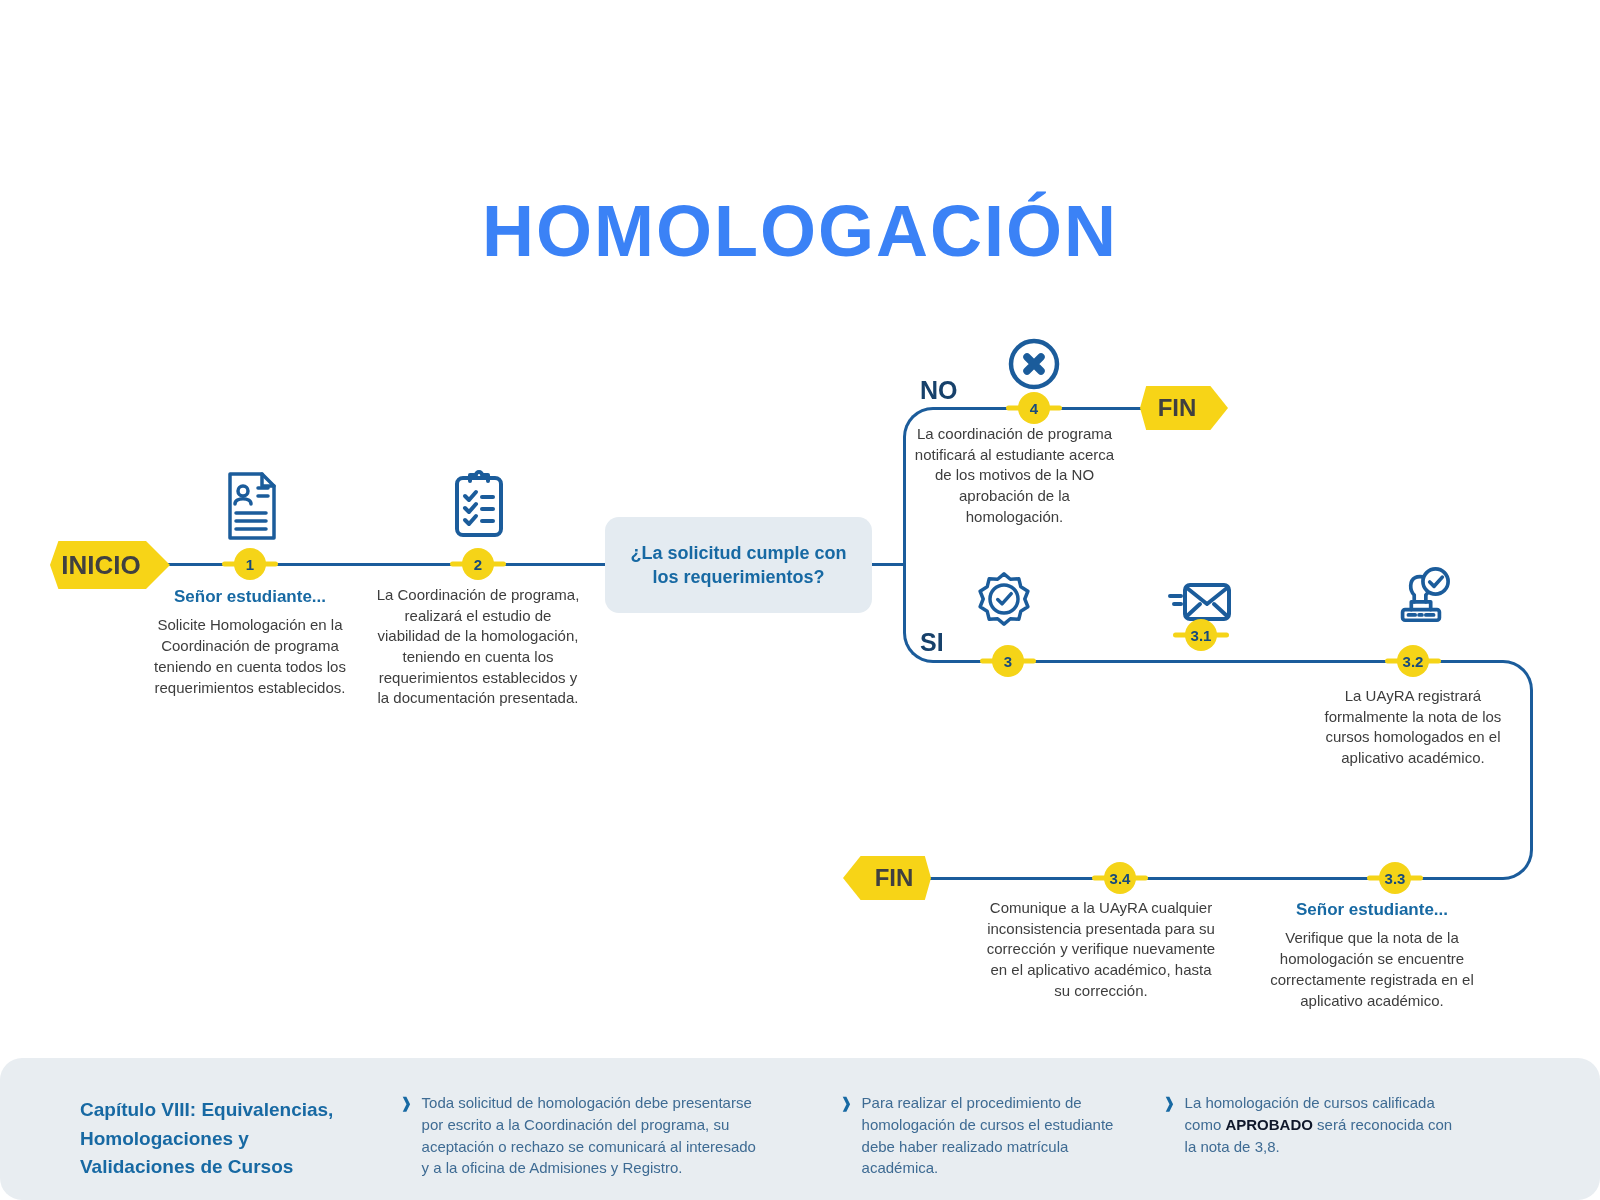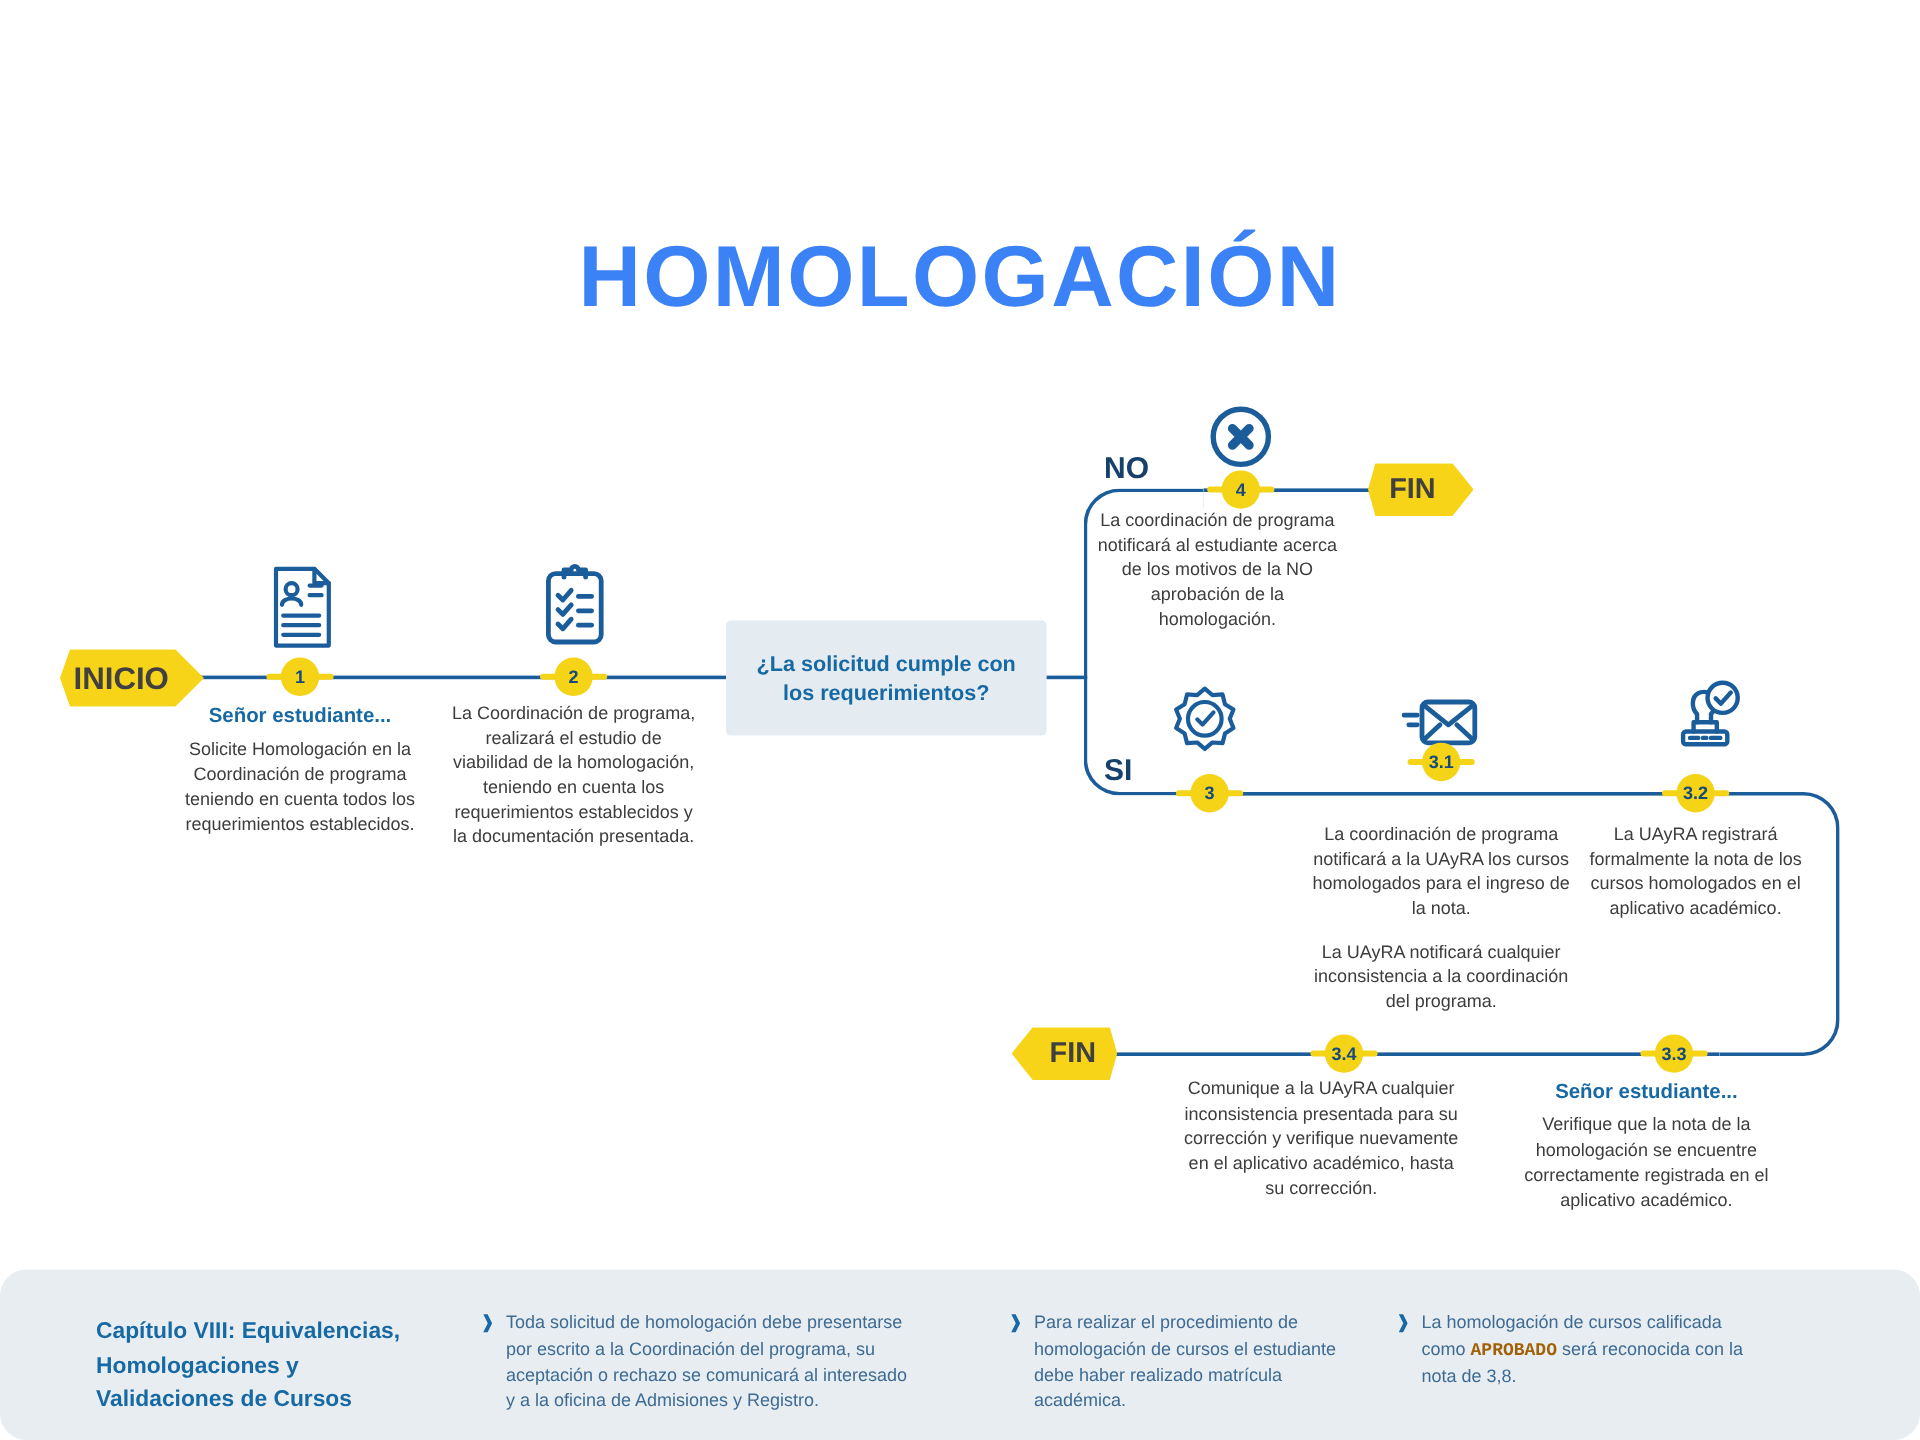--- a/index.html
+++ b/index.html
@@ -43,42 +43,42 @@
   }
   .badge::before {
     content:""; position:absolute; left:50%; top:50%; transform:translate(-50%,-50%);
     width:56px; height:5px; background:#F5D418; border-radius:3px; z-index:-1;
   }
   
   .branch-label { position:absolute; font-weight:bold; font-size:25px; color:#17416B; }
   
   .decision {
     position:absolute; left:605px; top:517px; width:267px; height:96px;
-    background:#E4EBF1; border-radius:4px; display:flex; align-items:center; justify-content:center;
+    background:#E4EBF1; border-radius:14px; display:flex; align-items:center; justify-content:center;
     text-align:center; color:#1769A3; font-weight:bold; font-size:18px; line-height:1.35;
     padding:0 24px; z-index:2;
   }
   
   .step-text { position:absolute; text-align:center; font-size:15px; color:#3D3D3D; line-height:1.38; }
   .step-text .step-title { color:#1769A3; font-weight:bold; font-size:17px; margin-bottom:7px; }
   .step-text .para2 { margin-top:15px; }
   
   .icon { position:absolute; }
   .icon svg { display:block; }
   
   .footer {
     position:absolute; left:0; right:0; top:1058px; height:142px; background:#E8EDF1;border-radius:22px;
   }
   .footer-chapter {
     position:absolute; left:80px; top:38px; width:260px;
     color:#1769A3; font-weight:bold; font-size:19px; line-height:1.5;
   }
   .footer-note { position:absolute; top:34px; display:flex; gap:9px; color:#3E6B93; font-size:15px; line-height:1.45; }
   .footer-note .bullet { color:#1769A3; font-weight:bold; font-size:15px; line-height:1.45; }
-  .footer-note b { color:#a16207;font-family:Liberation Mono, monospace; }
+  .footer-note b { color:#0f172a; }
   .note-1 { left:400px; width:358px; }
   .note-2 { left:840px; width:290px; }
   .note-3 { left:1163px; width:300px; }
 </style>
 </head>
 <body>
 
 <div id="page">
 
   <div class="page-title">HOMOLOGACIÓN</div>
@@ -173,24 +173,20 @@
   <div class="step-text" style="left:140px; top:585px; width:220px;">
     <div class="step-title">Señor estudiante...</div>
     <div>Solicite Homologación en la Coordinación de programa teniendo en cuenta todos los requerimientos establecidos.</div>
   </div>
   <div class="step-text" style="left:374px; top:585px; width:208px;">
     <div>La Coordinación de programa, realizará el estudio de viabilidad de la homologación, teniendo en cuenta los requerimientos establecidos y la documentación presentada.</div>
   </div>
   <div class="step-text" style="left:912px; top:424px; width:205px;">
     <div>La coordinación de programa notificará al estudiante acerca de los motivos de la NO aprobación de la homologación.</div>
   </div>
-  <div class="step-text" style="left:1090px; top:686px; width:222px;">
-    <div>La coordinación de programa notificará a la UAyRA los cursos homologados para el ingreso de la nota.</div>
-    <div class="para2">La UAyRA notificará cualquier inconsistencia a la coordinación del programa.</div>
-  </div>
   <div class="step-text" style="left:1322px; top:686px; width:182px;">
     <div>La UAyRA registrará formalmente la nota de los cursos homologados en el aplicativo académico.</div>
   </div>
   <div class="step-text" style="left:1262px; top:898px; width:220px;">
     <div class="step-title">Señor estudiante...</div>
     <div>Verifique que la nota de la homologación se encuentre correctamente registrada en el aplicativo académico.</div>
   </div>
   <div class="step-text" style="left:985px; top:898px; width:232px;">
     <div>Comunique a la UAyRA cualquier inconsistencia presentada para su corrección y verifique nuevamente en el aplicativo académico, hasta su corrección.</div>
   </div>

